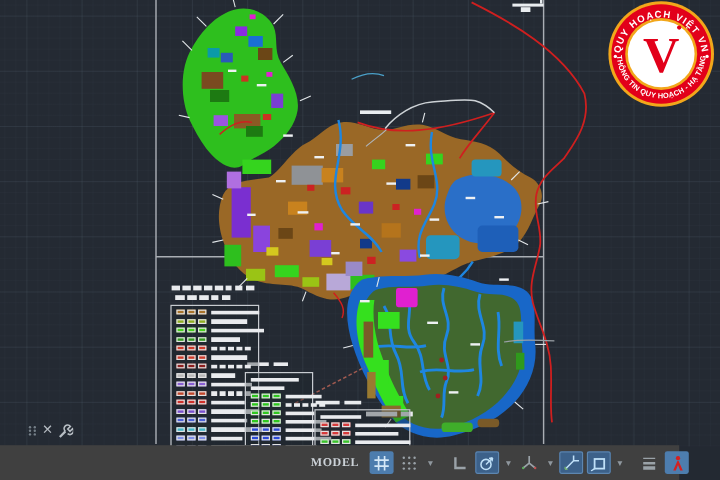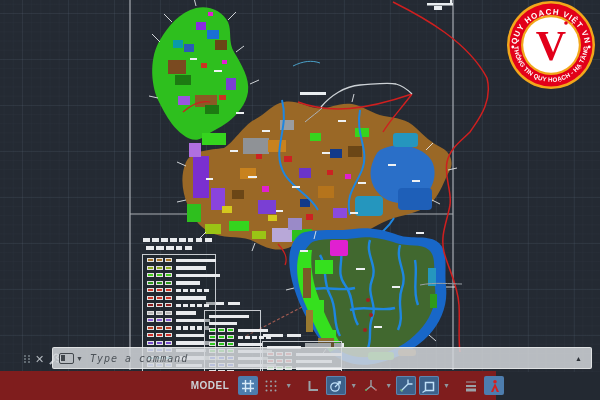--- a/index.html
+++ b/index.html
@@ -32,21 +32,21 @@
   .cmd-bar{position:absolute;left:52px;top:347px;width:540px;height:22px;
     background:rgba(213,217,221,0.84);border:1px solid rgba(255,255,255,0.55);
     border-radius:2px;display:flex;align-items:center;padding:0 6px;}
   .cmd-prompt{font-family:"DejaVu Sans Mono",monospace;font-style:italic;
     font-size:10px;color:#4d5359;letter-spacing:1px;margin-left:7px;}
   .cmd-winicon{width:15px;height:11px;border:1.5px solid #41464c;border-radius:2px;position:relative;}
   .cmd-winicon::after{content:"";position:absolute;left:1px;top:1px;width:4px;height:6px;background:#41464c;}
   .cmd-caret{color:#41464c;font-size:7px;margin-left:2px;}
   .cmd-up{position:absolute;right:9px;color:#2c3137;font-size:7px;}
   
-  .statusbar{position:absolute;left:0;top:371px;width:496px;height:29px;background:#7f1d1d;}
+  .statusbar{position:absolute;left:0;top:371px;width:566px;height:29px;background:#404040;font-family:Liberation Serif, serif;}
   .status-right{position:absolute;right:-8px;top:5px;display:flex;align-items:center;gap:3px;}
   .sbtn{height:19px;min-width:20px;display:flex;align-items:center;justify-content:center;
     border-radius:2px;padding:0 2px;cursor:pointer;}
   .sbtn.active{background:#3c618a;box-shadow:inset 0 0 0 1px #5d86b0;}
   .sbtn.solid{background:#4d7dae;}
   .model-btn{color:#ccd2d8;font-size:10px;font-weight:bold;letter-spacing:.5px;
     padding:0 6px;height:19px;display:flex;align-items:center;cursor:pointer;}
   .caret{color:#8f979e;font-size:7px;cursor:pointer;padding:0 1px;}
   .sep{width:4px;}
 </style>
@@ -431,26 +431,20 @@
         <i></i>
         <i></i>
         <i></i>
       </span>
     <span class="cmd-x">✕</span>
     <svg width="13" height="13" viewBox="0 0 14 14">
       <path d="M2,12 L7,7" stroke="#b8bec4" stroke-width="2" fill="none"></path>
       <path d="M7,7 a3.2,3.2 0 1 1 4.5,-4.5 l-2.4,2.4 2,2 2.4,-2.4 a3.2,3.2 0 0 1 -4.5,4.5" stroke="#b8bec4" stroke-width="1.4" fill="none"></path>
     </svg>
   </div>
-  <div class="cmd-bar">
-    <span class="cmd-winicon"></span>
-    <span class="cmd-caret">▼</span>
-    <span class="cmd-prompt">Type a command</span>
-    <span class="cmd-up">▲</span>
-  </div>
 
   <div class="statusbar">
     <div class="status-right">
       <span class="model-btn">MODEL</span>
 
       <span class="sbtn solid">
         <svg width="14" height="14" viewBox="0 0 14 14">
           <path d="M1,4.5 H13 M1,9.5 H13 M4.5,1 V13 M9.5,1 V13" stroke="#d6e9f8" stroke-width="1.4"></path>
         </svg>
         </span>

